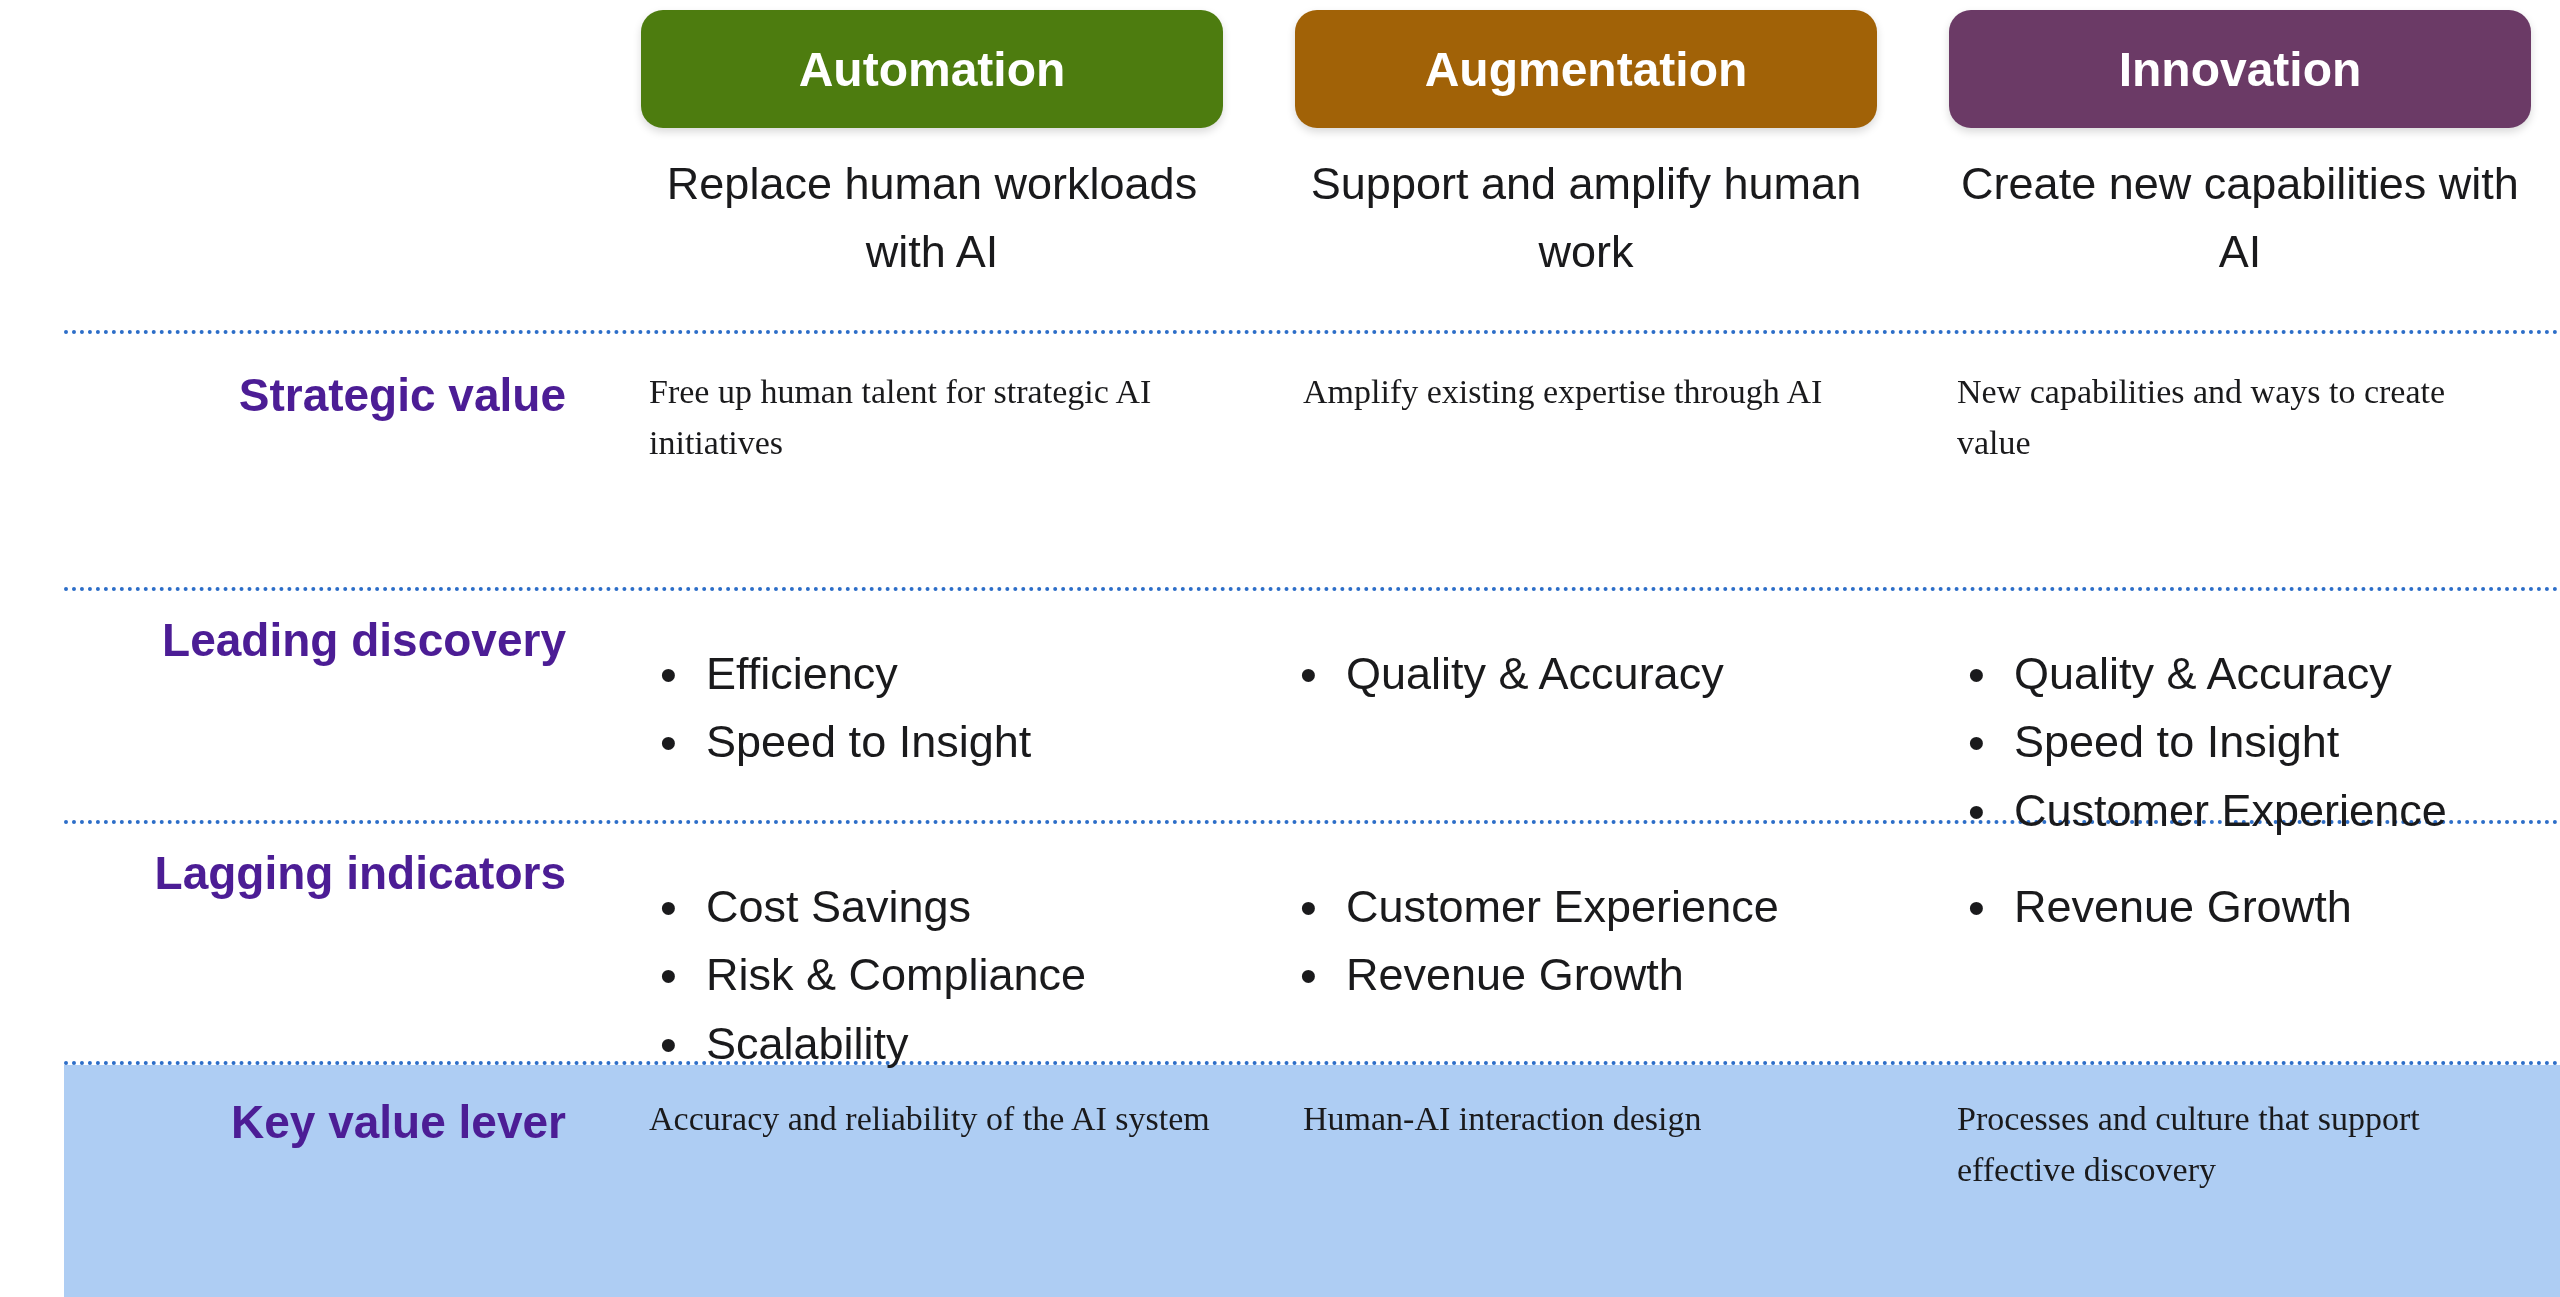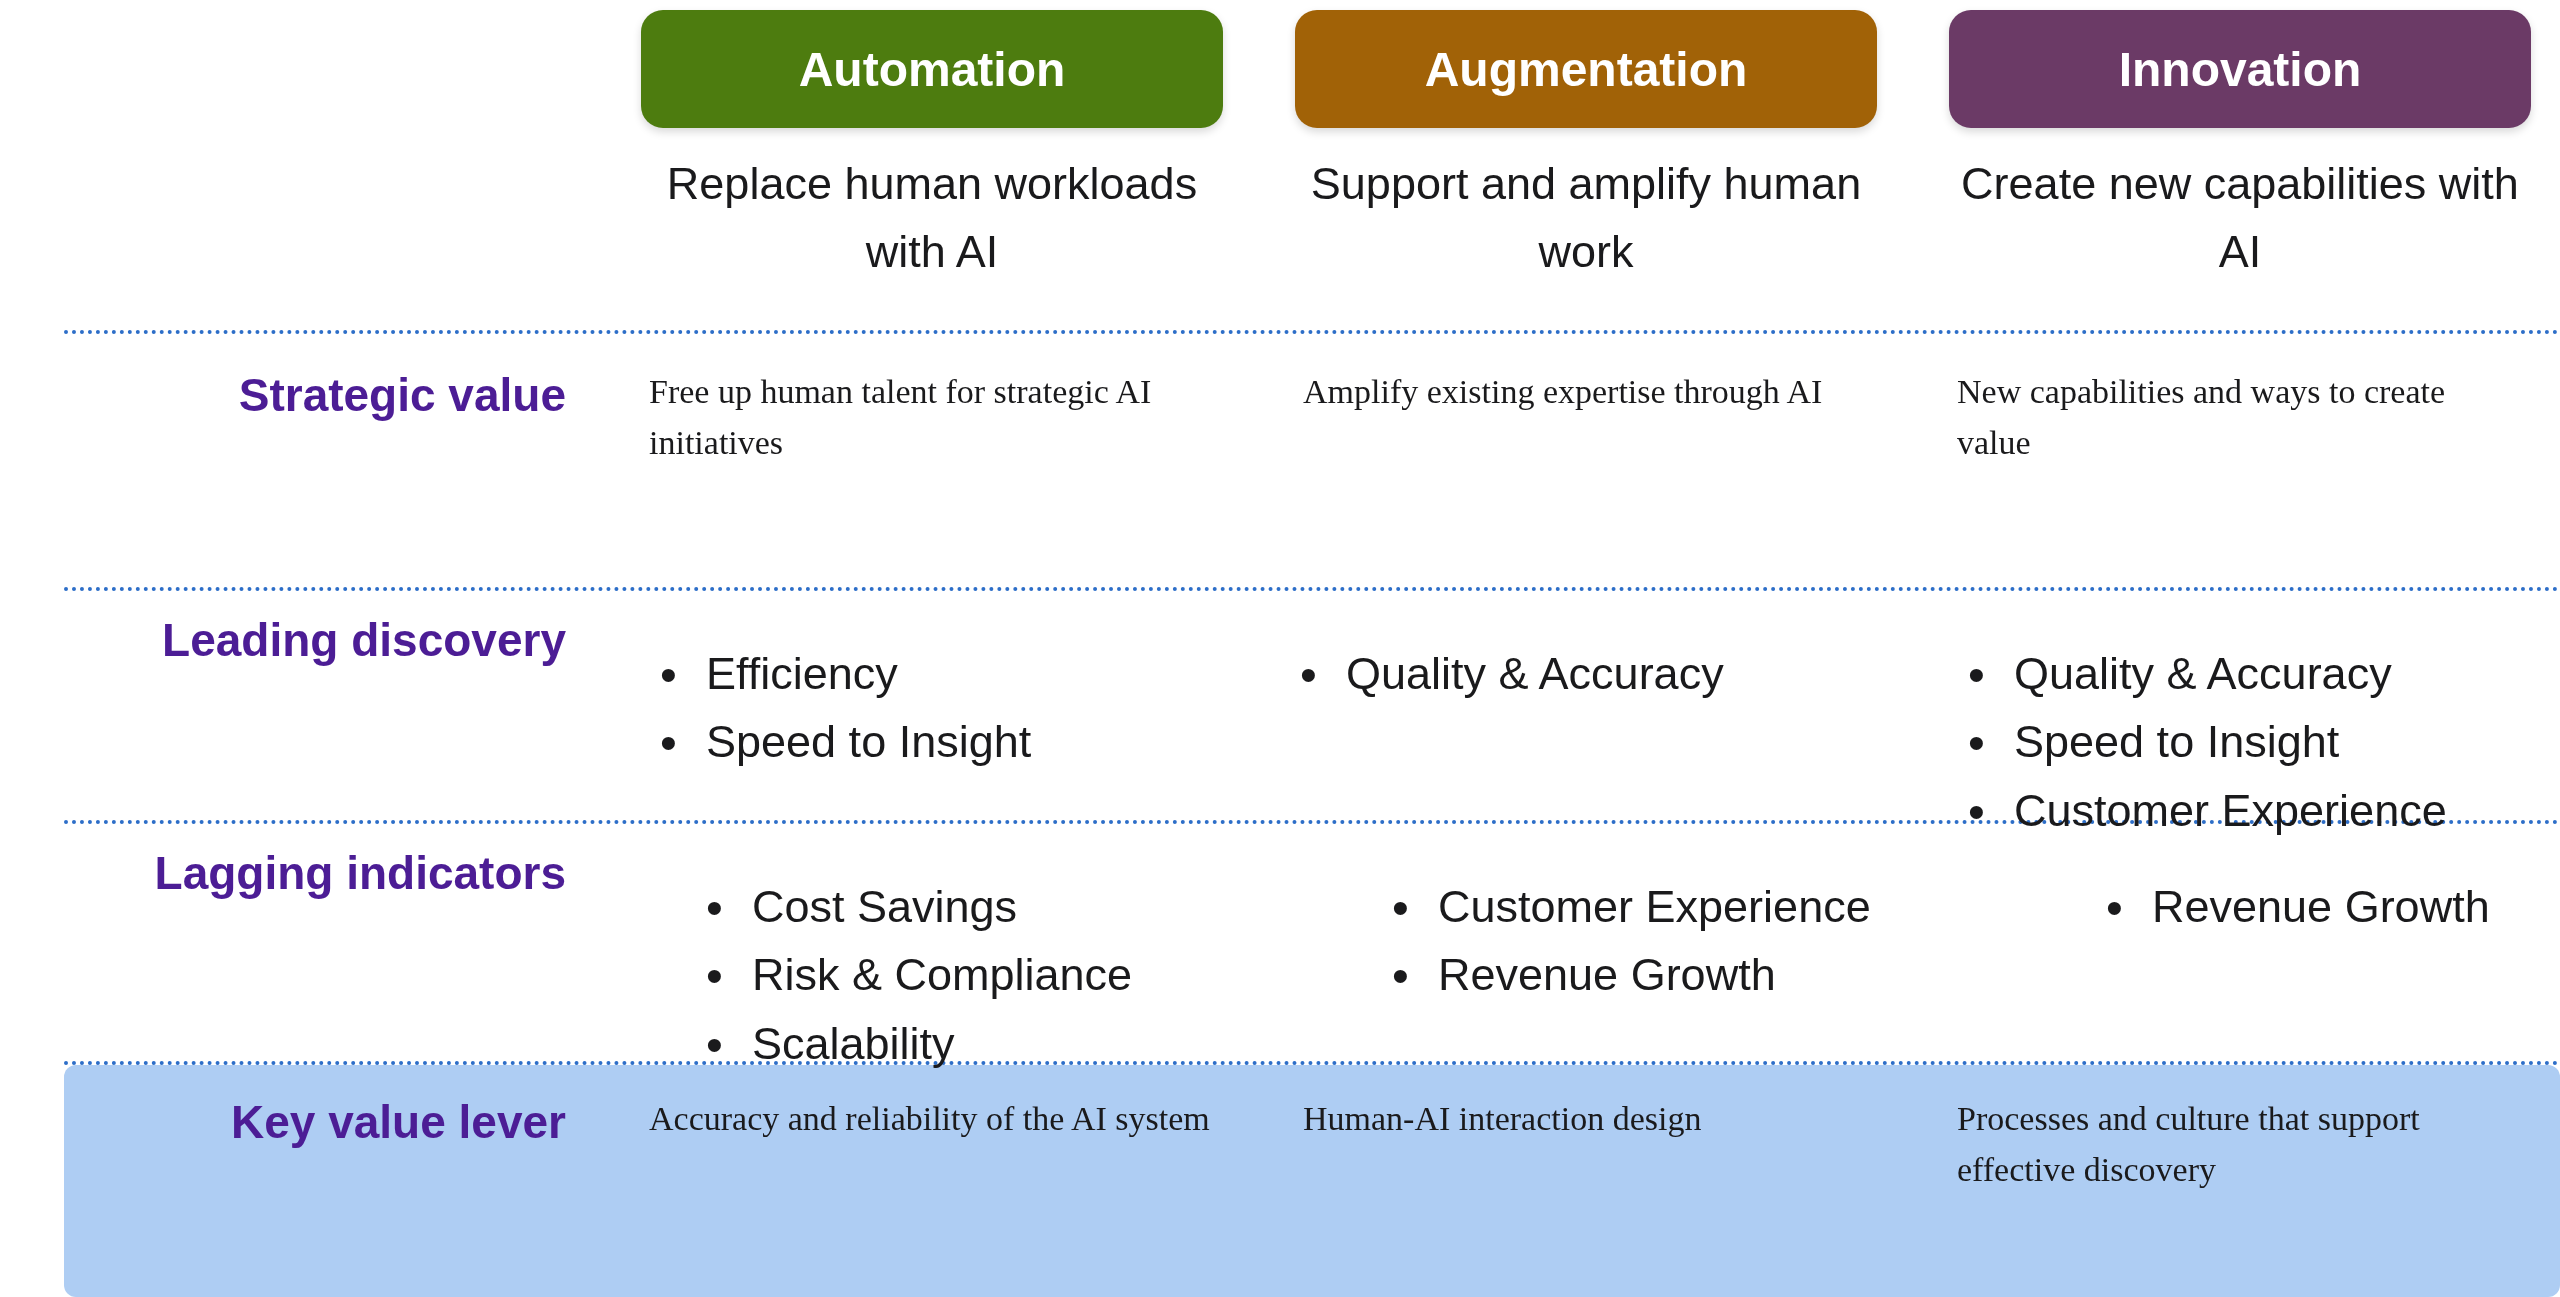--- a/index.html
+++ b/index.html
@@ -37,21 +37,21 @@
   .cell-inner { max-width: 566px; margin: 0 auto; }
   
   .sep {
     border-top: 4px dotted #2d6ec8;
     margin-left: 64px;
     height: 0;
   }
   
   .row-strategic { height: 253px; padding-top: 32px; }
   .row-leading   { height: 229px; padding-top: 20px; }
-  .row-lagging   { height: 237px; padding-top: 20px; gap: 46px; }
+  .row-lagging   { height: 237px; padding-top: 20px; }
   .row-key       { flex: 1; padding-top: 28px; margin-left: 64px; }
   .row-key.grid-row { grid-template-columns: 548px 640px 668px 640px; }
   .row-label {
     display: block;
     text-align: right;
     padding-right: 46px;
     font-size: 46px; font-weight: 700;
     line-height: 1.3;
     color: #4c1d95;
   }
@@ -174,21 +174,21 @@
     </div>
     <div>
       <ul class="bullets">
         <li>Revenue Growth</li>
       </ul>
     </div>
   </div>
 
   <div class="sep"></div>
 
-  <div class="grid-row row-key" style="background: rgb(174, 205, 243); border-radius: 12px;">
+  <div class="grid-row row-key" style="background: rgb(174, 205, 243);">
     <div>
       <span class="row-label">Key value lever</span>
     </div>
     <div class="body-text">
       <div class="cell-inner">Accuracy and reliability of the AI system</div>
     </div>
     <div class="body-text">
       <div class="cell-inner">Human-AI interaction design</div>
     </div>
     <div class="body-text">

